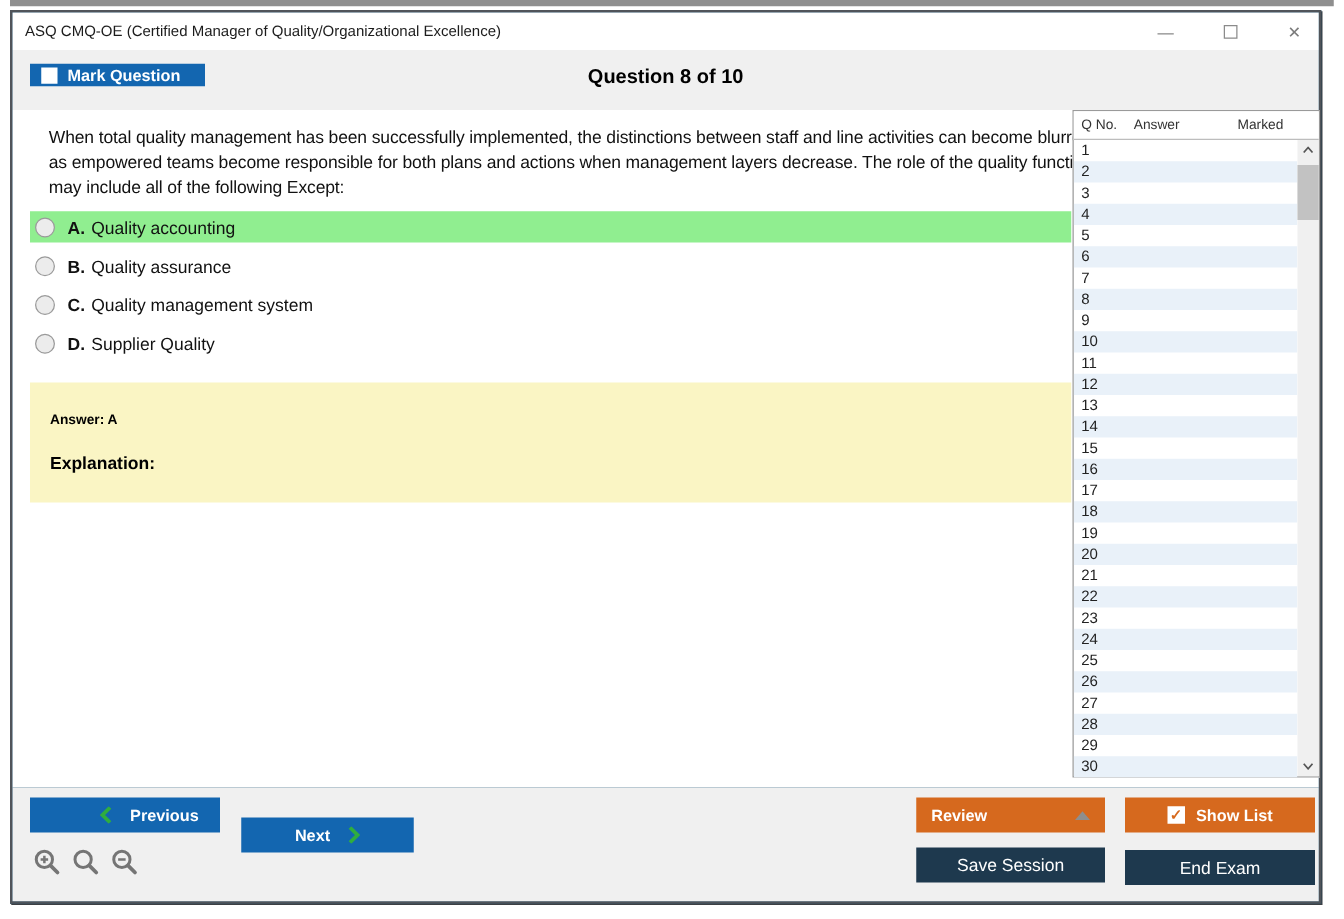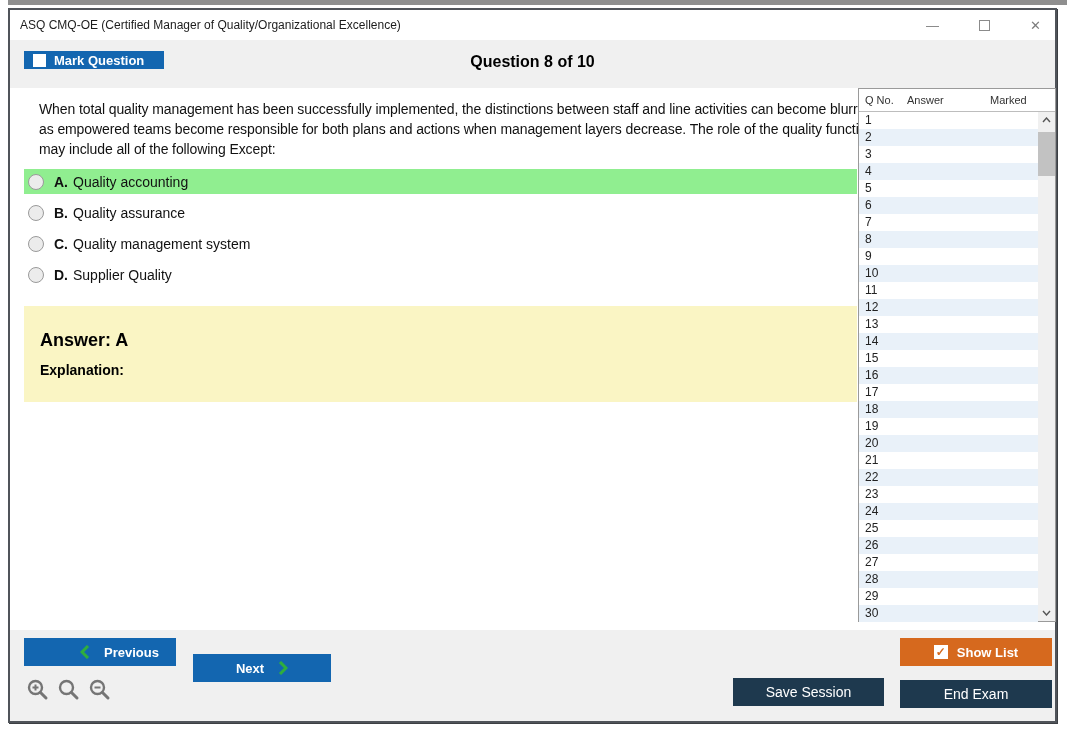--- a/index.html
+++ b/index.html
@@ -35,21 +35,21 @@
 
   .options { position:absolute; left:14px; top:81px; width:833px; }
   .option { display:flex; align-items:center; height:25px; margin-bottom:6px; padding-left:4px; cursor:pointer; }
   .option.highlighted { background:#90ee90; }
   .radio { width:16px; height:16px; border-radius:50%; border:1.5px solid #9a9a9a; background:#ececec;
            margin-right:10px; flex:0 0 auto; }
   .opt-letter { font-weight:bold; font-size:14px; color:#111; margin-right:5px; }
   .opt-text { font-size:14px; color:#111; }
 
   .answer-box { position:absolute; left:14px; top:218px; width:833px; height:96px; background:#faf5c4; }
-  .answer-line { position:absolute; left:16px; top:24px; font-weight:bold; font-size:18px; color:#000; }
+  .answer-line { position:absolute; left:16px; top:24px; font-weight:bold; font-size:11px; color:#000; }
   .explanation-line { position:absolute; left:16px; top:56px; font-weight:bold; font-size:14px; color:#000; }
 
   
   .qlist { position:absolute; left:848px; top:78px; width:198px; height:534px; background:#ffffff;
            border:1px solid #9a9a9a; }
   .qlist-header { position:absolute; left:0; top:0; width:100%; height:23px; background:#ffffff;
                   border-bottom:1px solid #bdbdbd; font-size:11px; color:#333; }
   .qlist-header span { position:absolute; top:5px; }
   .h-qno { left:6px; } .h-answer { left:48px; } .h-marked { left:131px; }
   .qlist-body { position:absolute; left:0; top:23px; width:179px; height:510px; overflow:hidden; }
@@ -329,20 +329,24 @@
     </div>
     <div class="btn btn-blue b-next">
       <span>Next</span>
       <span class="chev">
         <svg width="10" height="14" viewBox="0 0 10 14">
             <polyline points="2,1 8,7 2,13" fill="none" stroke="#2fae3e" stroke-width="3"></polyline>
           </svg>
       </span>
     </div>
 
+    <div class="btn btn-orange b-review">
+      <span>Review</span>
+      <span class="review-arrow"></span>
+    </div>
     <div class="btn btn-orange b-show-list">
       <span class="fcb">✓</span>
       <span>Show List</span>
     </div>
 
     <div class="btn btn-navy b-save">
       <span>Save Session</span>
     </div>
     <div class="btn btn-navy b-end">
       <span>End Exam</span>

